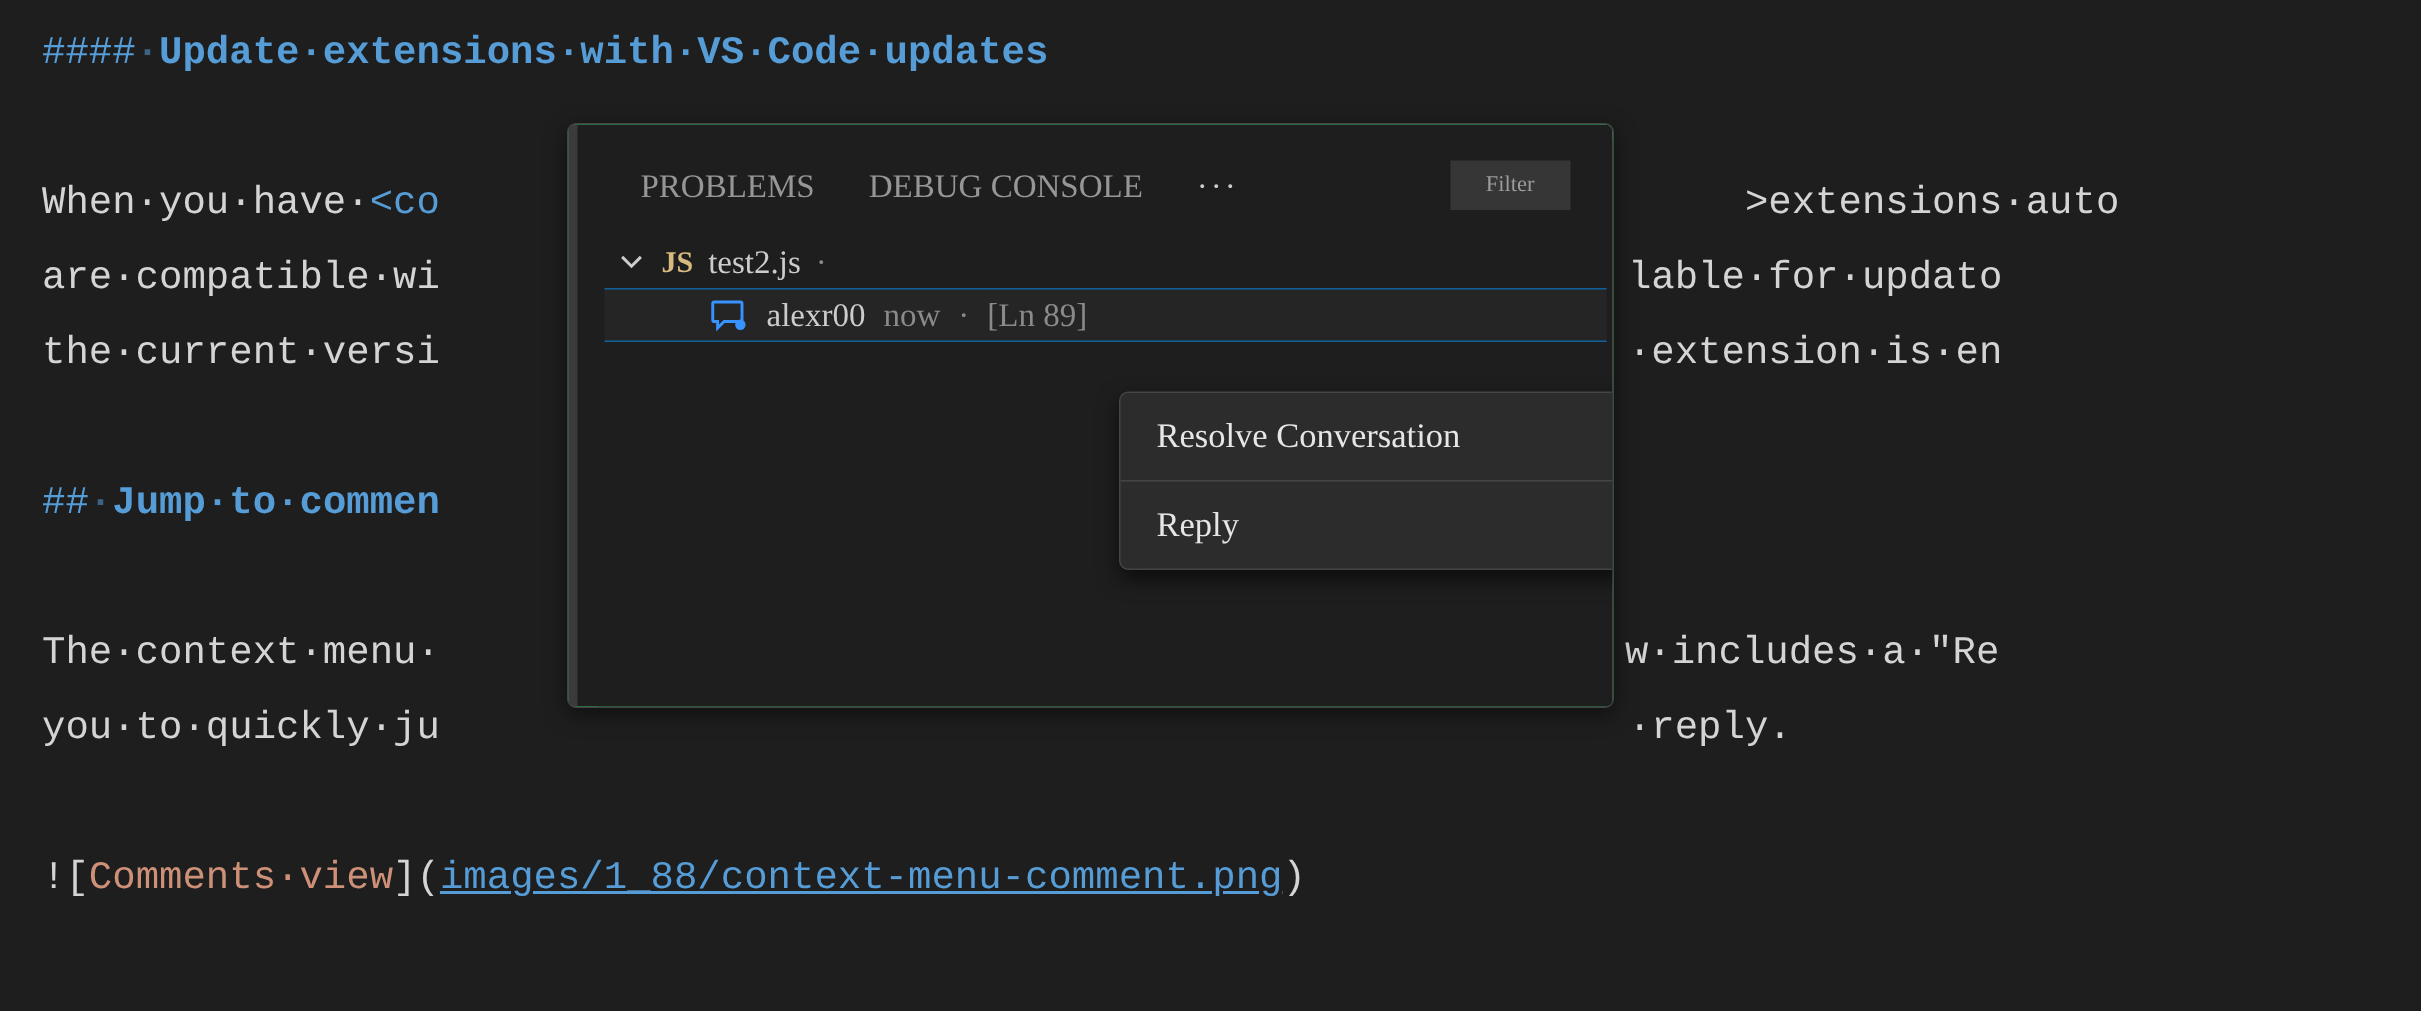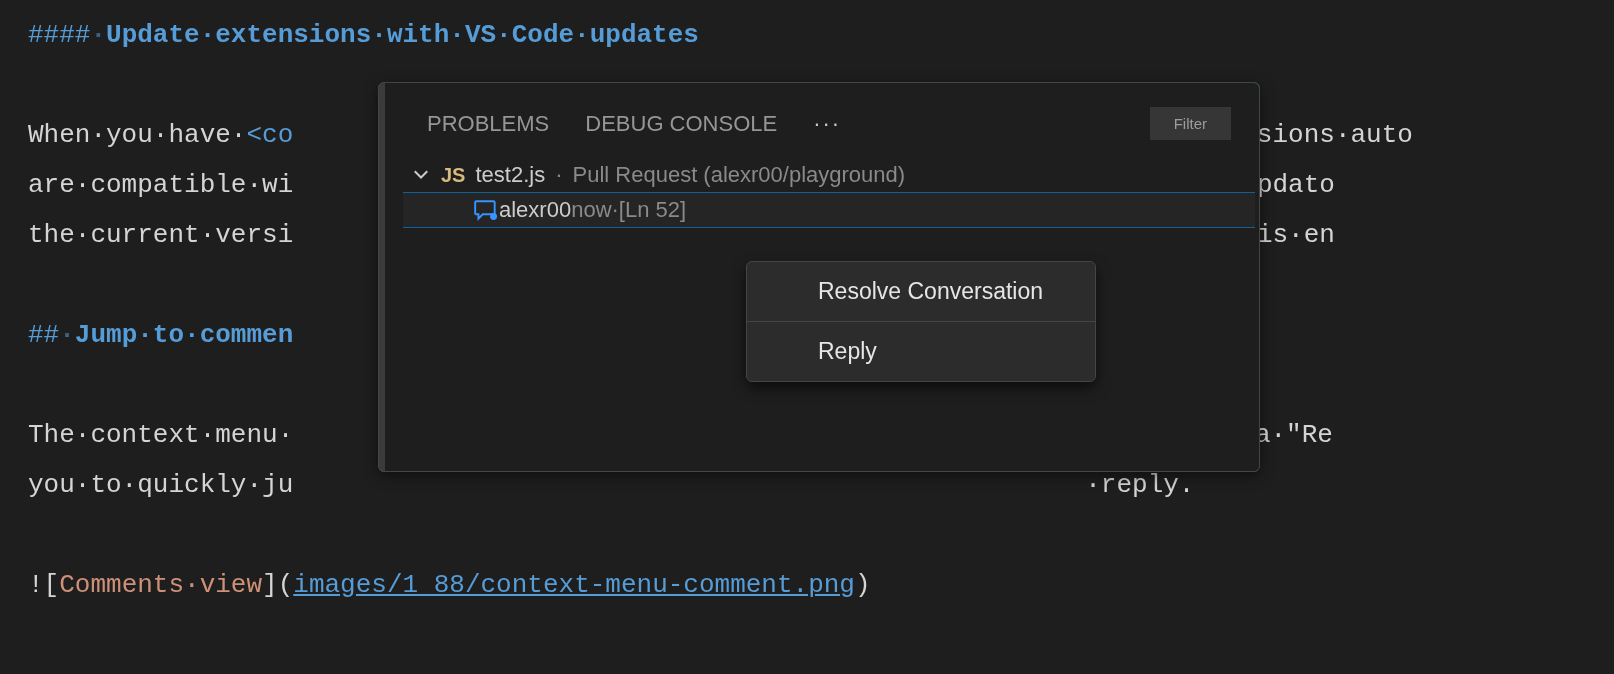--- a/index.html
+++ b/index.html
@@ -27,27 +27,27 @@
   .md-html-tag { color: #569cd6; margin-top: 20px; }
   .md-alt { color: #ce9178; }
   .md-link { color: #569cd6; text-decoration: underline; text-decoration-color: #569cd6; }
   .ws-dot { opacity: 0.55; }
 
   
   .hover-box {
     position: absolute;
     left: 378px;
     top: 82px;
-    width: 882px;
+    width: 698px;
     background: #22c55e;
     border: 1px solid #454545;
     border-radius: 6px;
     box-shadow: 0 4px 14px rgba(0,0,0,0.5);
     overflow: hidden;
-    font-family: Liberation Sans, sans-serif;
+    font-family: Liberation Serif, serif;
   }
   .hover-image-area {
     height: 388px;
     background: #1e1e1e;
     position: relative;
     border-left: 6px solid #3b3b3b;
   }
   .hover-link-hint {
     padding: 18px 20px;
     color: #cccccc;
@@ -111,21 +111,21 @@
     color: #cccccc;
   }
   .js-badge { color: #d7ba7d; font-weight: bold; font-size: 20px; }
   .dim { color: #8a8a8a; }
   .tree-row2-wrap {
     border-top: 1px solid #0e639c;
     border-bottom: 1px solid #0e639c;
     background: #252526;
   }
   .tree-row2 {
-    display: flex; align-items: center; gap: 0;
+    display: flex; align-items: center; gap: 12px;
     padding: 4px 8px 4px 70px;
     color: #cccccc;
   }
   .comment-icon {
     width: 26px; height: 22px; display: inline-block; position: relative;
   }
   .comment-icon svg { width: 26px; height: 22px; }
 
   
   .ctx-menu {
@@ -133,21 +133,21 @@
     left: 347px; top: 168px;
     width: 350px;
     background: #2c2c2c;
     border: 1px solid #454545;
     box-shadow: 0 6px 14px rgba(0,0,0,0.6);
     border-radius: 6px;
     font-size: 23px;
     color: #e6e6e6;
     overflow: hidden;
   }
-  .ctx-item { padding: 16px 24px; margin-left: 47px; }
+  .ctx-item { padding: 16px 24px; }
   .ctx-sep { height: 1px; background: #454545; }
 </style>
 </head>
 <body>
 
 <div class="editor">
   <div class="line">
     <span class="md-heading-marker">####</span><span class="ws-dot md-heading-text">·</span><span class="md-heading-text">Update·extensions·with·VS·Code·updates</span>
   </div>
   <div class="line"></div>
@@ -193,34 +193,33 @@
       <div class="tree">
         <div class="tree-row1">
           <span class="chevron">
             <svg viewBox="0 0 16 16">
                 <path d="M3 5l5 5 5-5" stroke="#cccccc" stroke-width="1.6" fill="none"></path>
               </svg>
           </span>
           <span class="js-badge">JS</span>
           <span>test2.js</span>
           <span class="dim">·</span>
-          <span class="dim">Pull Request (alexr00/playground)</span>
         </div>
         <div class="tree-row2-wrap">
           <div class="tree-row2">
             <span class="comment-icon">
               <svg viewBox="0 0 24 20">
                 <path d="M3 2h16a1 1 0 0 1 1 1v10a1 1 0 0 1-1 1H9l-4 4v-4H3a1 1 0 0 1-1-1V3a1 1 0 0 1 1-1z" fill="none" stroke="#3794ff" stroke-width="1.8"></path>
                 <circle cx="19" cy="16" r="3.2" fill="#3794ff"></circle>
               </svg>
             </span>
             <span>alexr00</span>
             <span class="dim">now</span>
             <span class="dim">·</span>
-            <span class="dim">[Ln 52]</span>
+            <span class="dim">[Ln 89]</span>
           </div>
         </div>
       </div>
 
       <div class="ctx-menu">
         <div class="ctx-item">Resolve Conversation</div>
         <div class="ctx-sep"></div>
         <div class="ctx-item">Reply</div>
       </div>
     </div>

